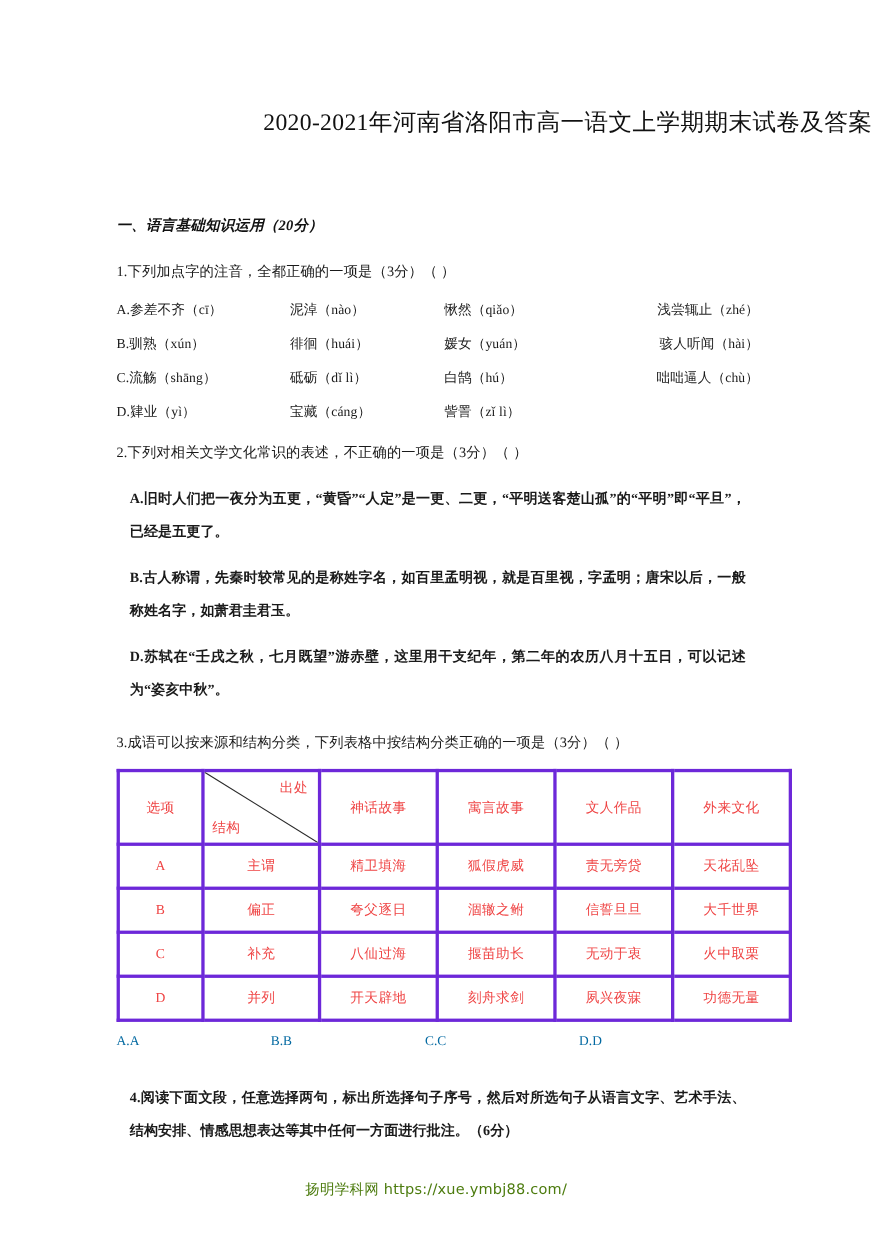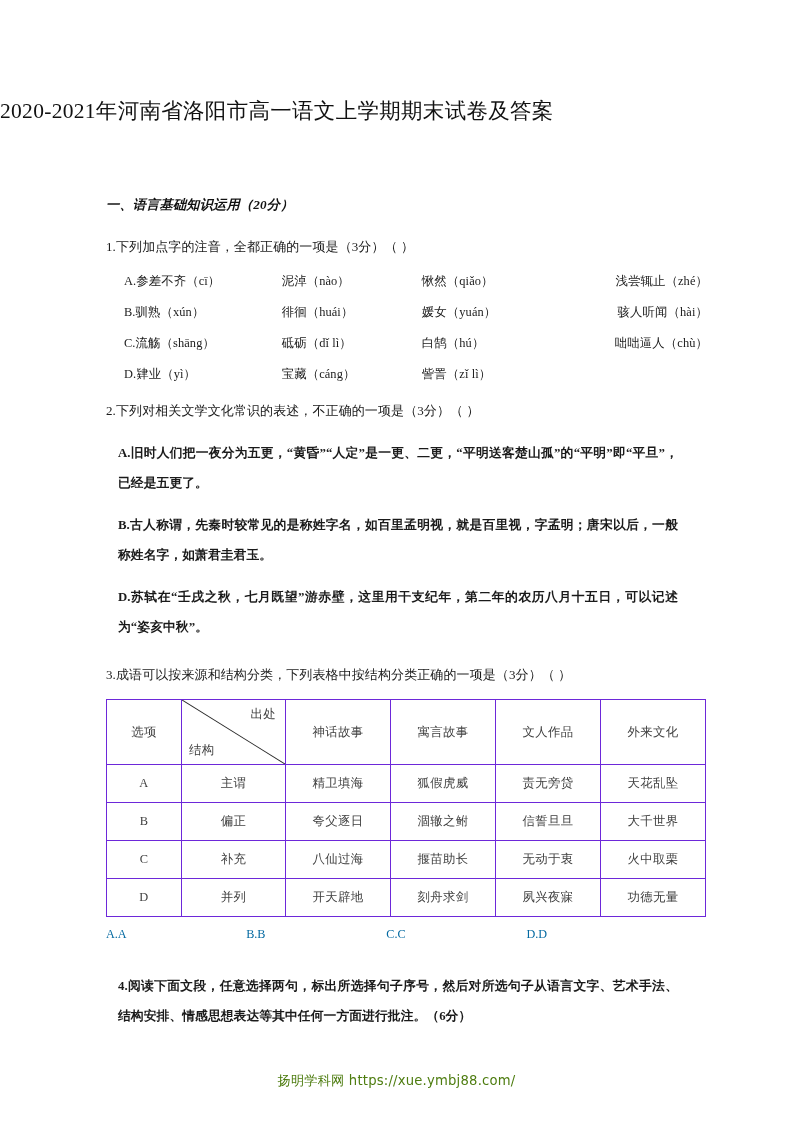--- a/index.html
+++ b/index.html
@@ -18,21 +18,21 @@
   .page {
     position: absolute;
     inset: 0;
   }
 
   .doc-title {
     position: absolute;
     left: 0;
     right: 0;
     top: 96px;
-    text-align: left;
+    text-align: right;
     font-size: 21.5px;
     font-weight: 400;
     letter-spacing: 0.3px;
     color: #111;
     font-family: "Liberation Serif", "DejaVu Serif", serif;
   }
 
   .content {
     position: absolute;
     left: 106px;
@@ -61,21 +61,21 @@
     display: flex;
     font-size: 12.4px;
     line-height: 31px;
     letter-spacing: 0.1px;
     color: #1a1a1a;
   }
   .opt-row .cell {
     flex: 0 0 25%;
     white-space: nowrap;
   }
-  .opt-row .cell:nth-child(1) { flex: 0 0 27%; margin-left: 18px; }
+  .opt-row .cell:nth-child(1) { flex: 0 0 27%; }
   .opt-row .cell:nth-child(2) { flex: 0 0 24%; }
   .opt-row .cell:nth-child(3) { flex: 0 0 25%; }
   .opt-row .cell:nth-child(4) { flex: 0 0 24%; text-align: right; }
 
   .para {
     font-size: 12.8px;
     line-height: 30px;
     margin: 12px;
     color: #1a1a1a;
     letter-spacing: 0.05px;
@@ -88,26 +88,26 @@
   .spacer-10 { height: 10px; }
 
   
   .idiom-table {
     border-collapse: collapse;
     width: 583px;
     margin-top: 9px;
     table-layout: fixed;
   }
   .idiom-table td {
-    border: 1px solid #6d28d9;
+    border: 3px solid #6d28d9;
     text-align: center;
     vertical-align: middle;
     font-size: 12.4px;
     height: 35px;
-    color: #404040;
+    color: #ef4444;
     letter-spacing: 0.4px;
   }
   .idiom-table tr.header-row td { height: 62px; }
   .col-option  { width: 72px; }
   .col-struct  { width: 103px; }
   .col-generic { width: 102px; }
 
   .diag-cell {
     position: relative;
     padding: 0;

